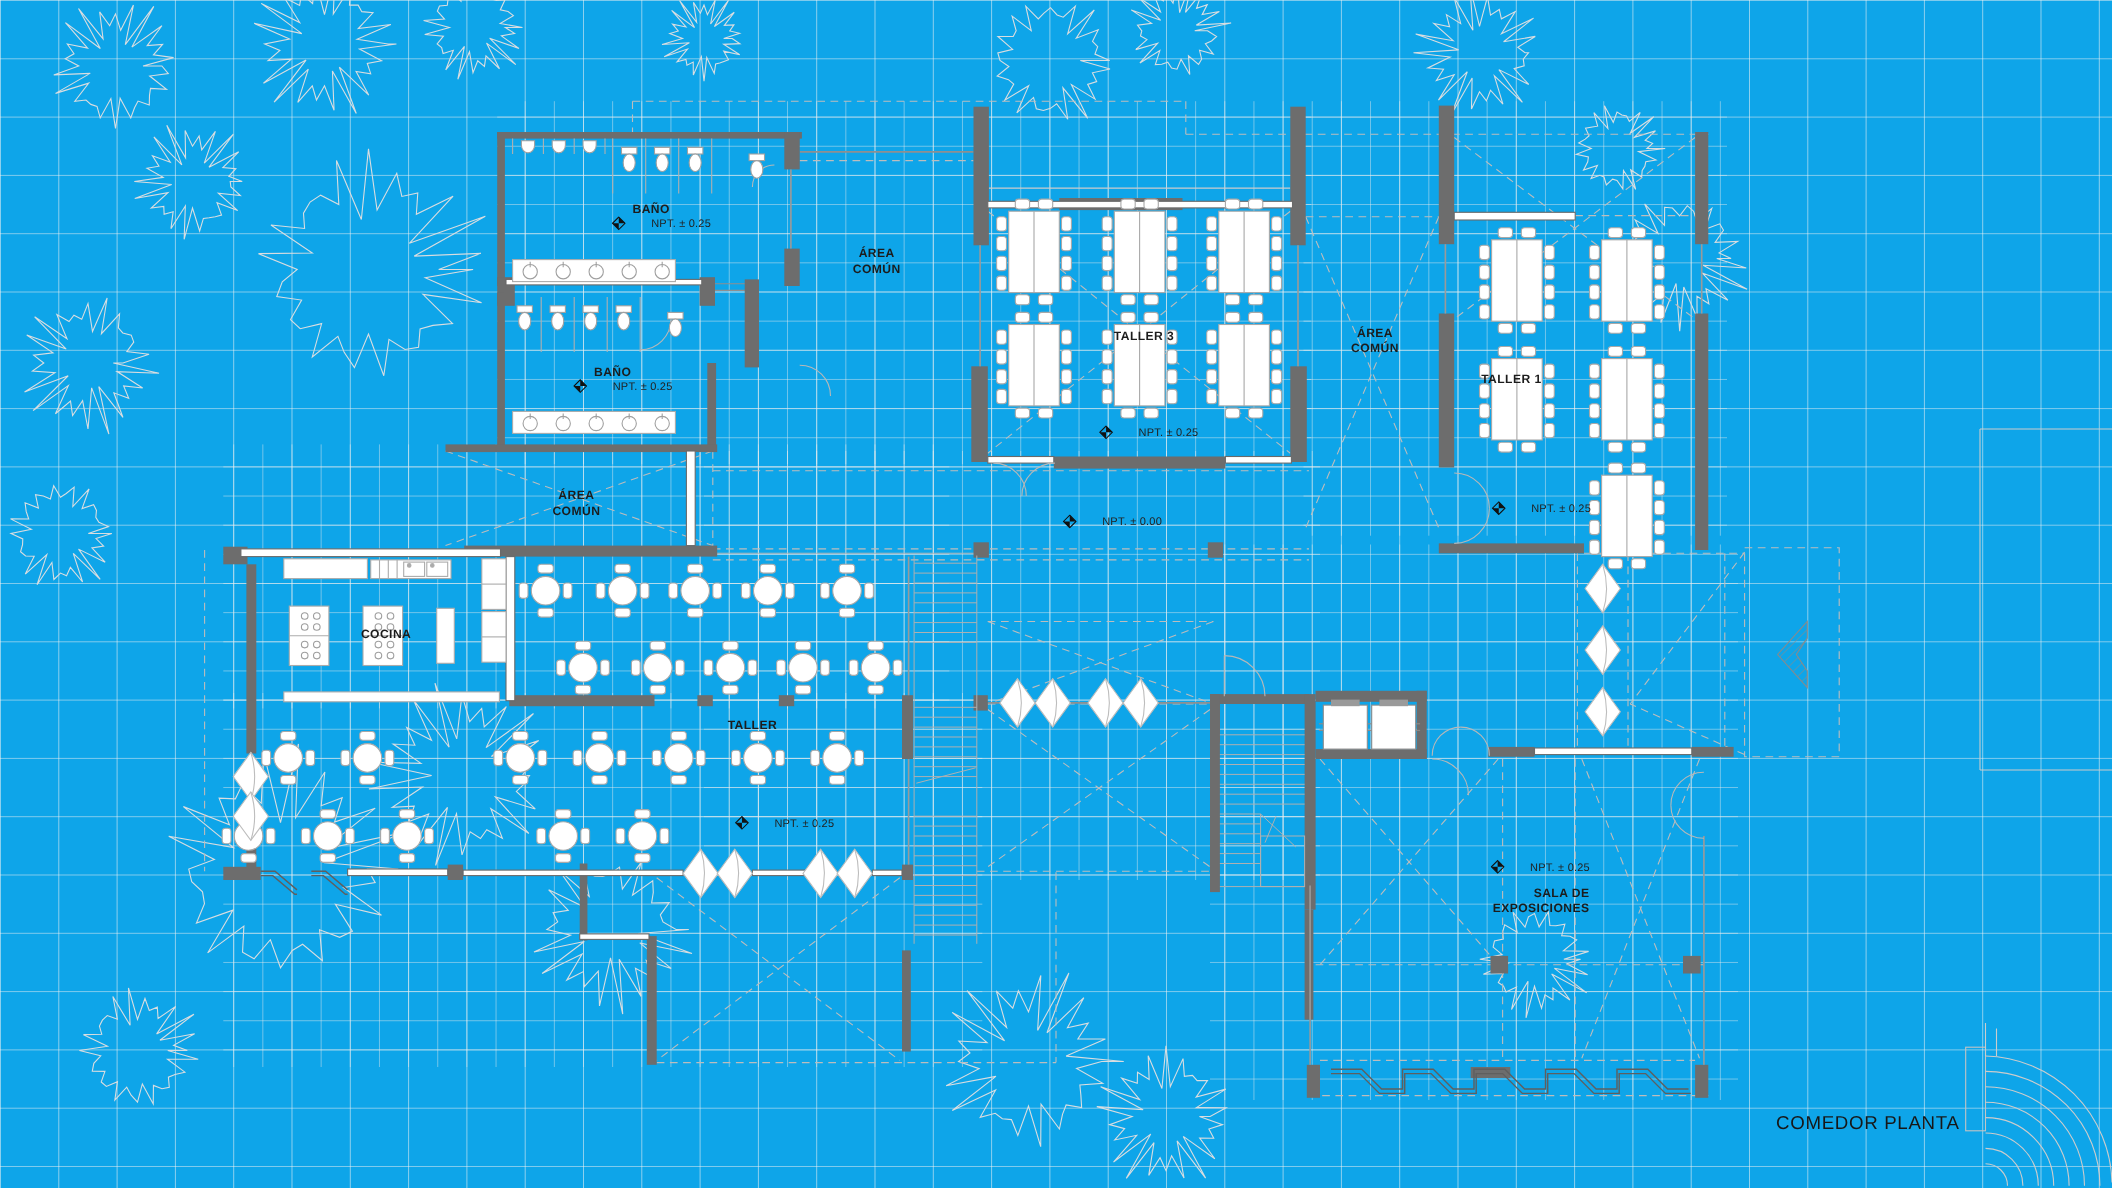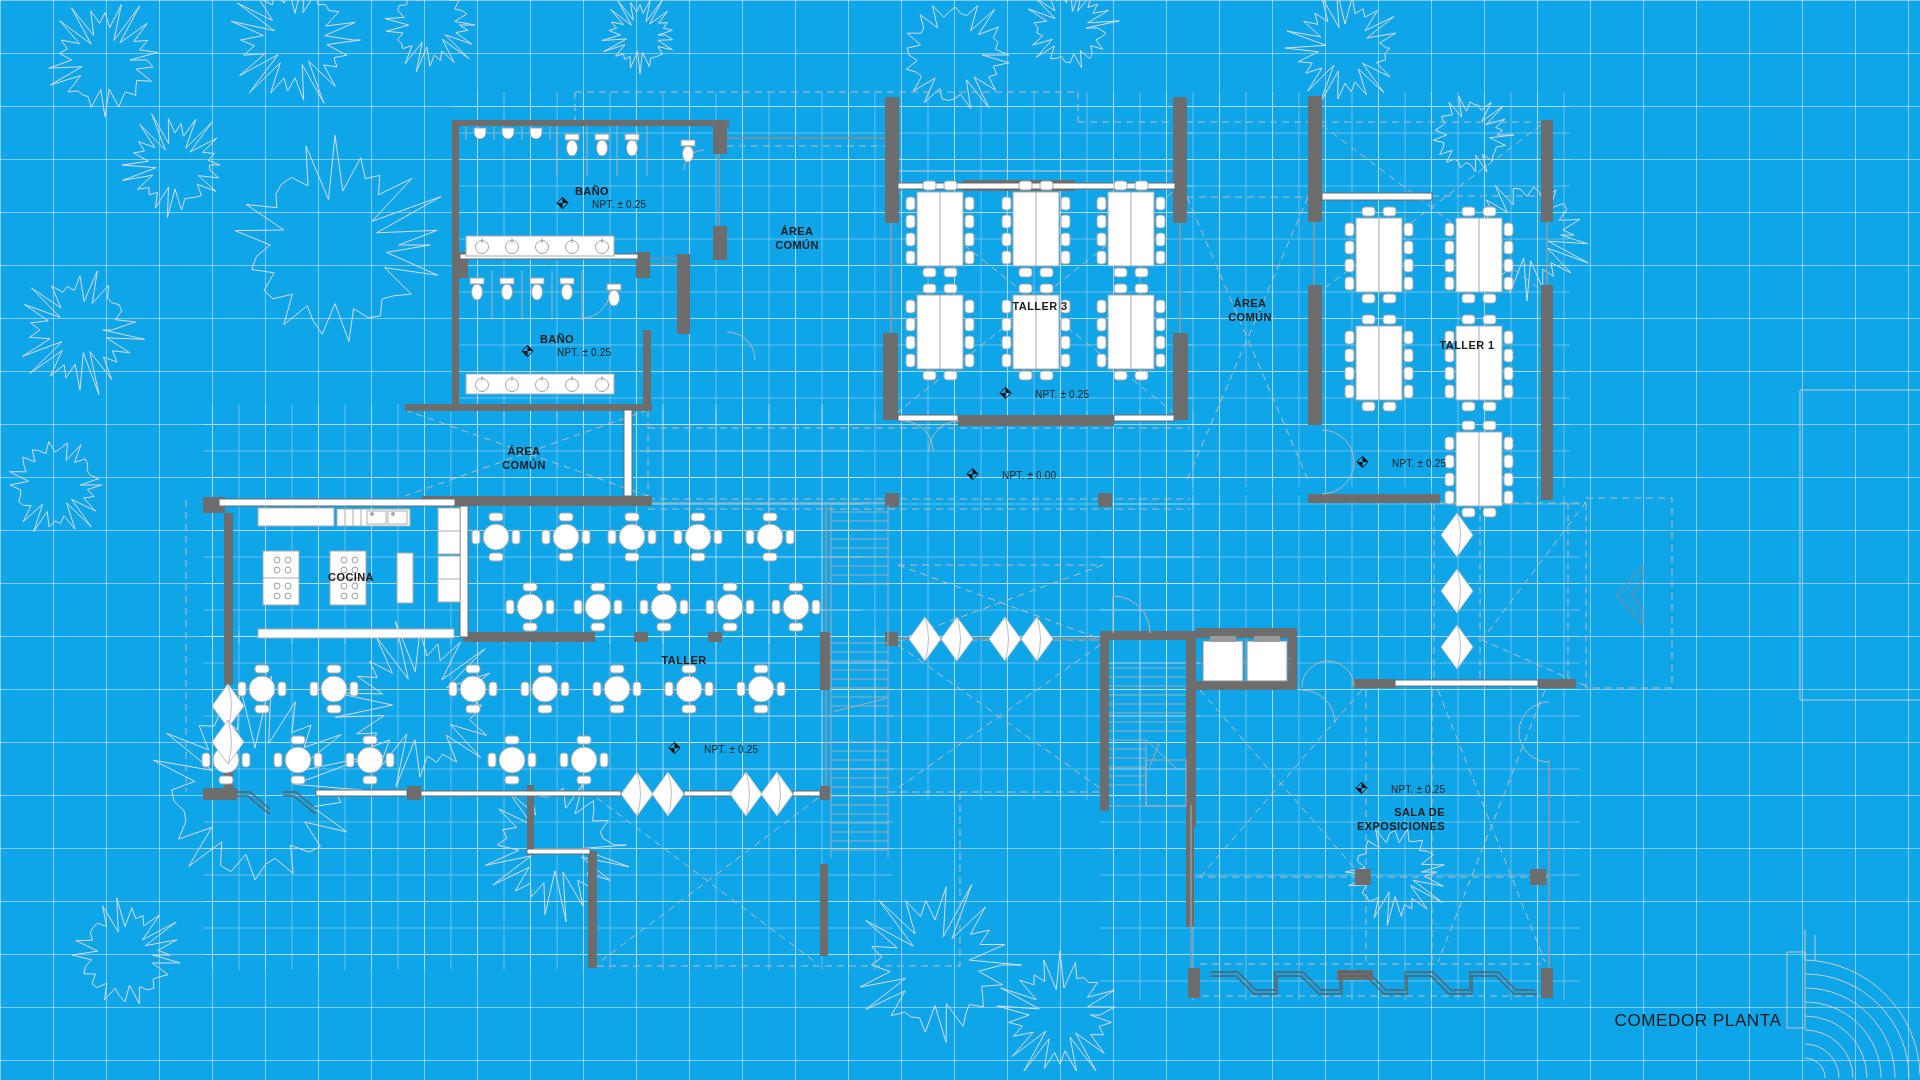--- a/index.html
+++ b/index.html
@@ -569,21 +569,21 @@
         <polygon points="0,-7 7,0 0,7 -7,0" fill="none" stroke="#111" stroke-width="1.2"></polygon>
       </svg>
   <span>NPT. ± 0.25</span>
 </div>
 
 <div class="lbl" style="left:1250px;top:310px">
   <div>ÁREA</div>
       <div>COMÚN</div>
 </div>
 
-<div class="lbl" style="left:1467px;top:345px">TALLER 1</div>
+<div class="lbl" style="left:1374px;top:345px">TALLER 1</div>
 <div class="npt" style="left:1356px;top:462px">
   <svg width="13" height="13" viewBox="-8 -8 16 16">
         <path d="M0,-7 L7,0 L0,0 Z" fill="#111"></path>
         <path d="M0,7 L-7,0 L0,0 Z" fill="#111"></path>
         <polygon points="0,-7 7,0 0,7 -7,0" fill="none" stroke="#111" stroke-width="1.2"></polygon>
       </svg>
   <span>NPT. ± 0.25</span>
 </div>
 
 <div class="lbl" style="left:524px;top:458px">

